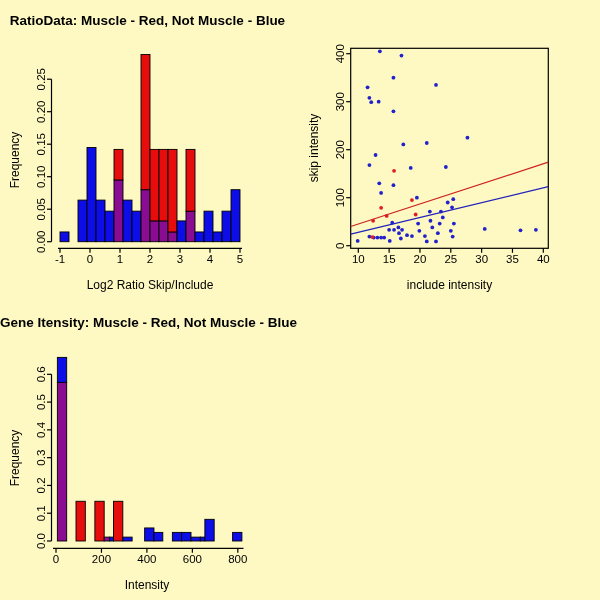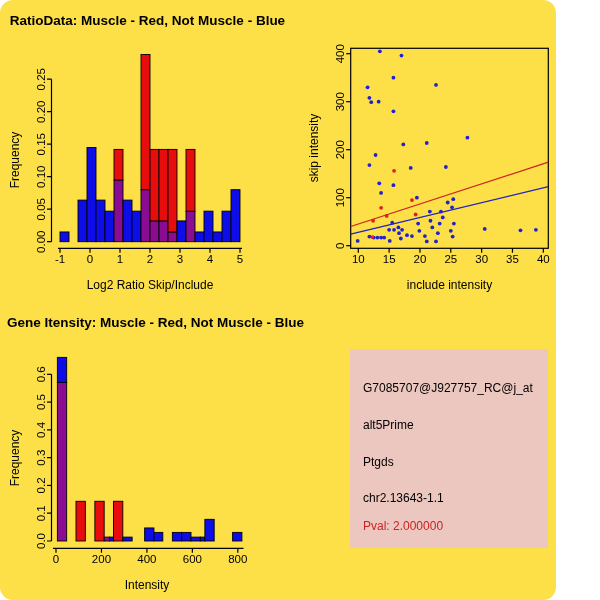--- a/index.html
+++ b/index.html
@@ -1,17 +1,17 @@
 <!DOCTYPE html>
 <html><head>
 <meta charset="utf-8">
 <style>
   html,body{margin:0;padding:0;background:#ffffff;}
-  #figure{position:relative;width:556px;height:600px;background:#fde047;overflow:hidden;
-          font-family:"Liberation Sans",sans-serif;border-radius:13px;}
+  #figure{position:relative;width:600px;height:600px;background:#fef9c3;overflow:hidden;
+          font-family:"Liberation Sans",sans-serif;}
   .chart-title{position:absolute;font-weight:bold;font-size:13.5px;color:#000;
                text-align:center;white-space:nowrap;}
   svg{position:absolute;}
   svg text{font-family:"Liberation Sans",sans-serif;fill:#000;}
   .info-panel{position:absolute;left:350px;top:349px;width:198px;height:199px;}
   .info-line{position:absolute;left:13px;font-size:12px;white-space:nowrap;}
 </style>
 </head>
 <body>
 
@@ -179,21 +179,21 @@
         <circle cx="94.06685999999999" cy="170.82" r="1.9" fill="#E02020"></circle>
         <circle cx="81.11679" cy="207.77999999999997" r="1.9" fill="#E02020"></circle>
         <circle cx="111.95029" cy="200.1" r="1.9" fill="#E02020"></circle>
         <circle cx="115.65030999999999" cy="214.5" r="1.9" fill="#E02020"></circle>
         <circle cx="86.66682" cy="215.94" r="1.9" fill="#E02020"></circle>
         <circle cx="73.10007999999999" cy="220.73999999999998" r="1.9" fill="#E02020"></circle>
         <circle cx="72.48341" cy="237.06" r="1.9" fill="#E02020"></circle>
       </g>
     </svg>
 
-  <div class="chart-title" style="left:0px;top:315px;width:295px;margin-left:7px;">Gene Itensity: Muscle - Red, Not Muscle - Blue</div>
+  <div class="chart-title" style="left:0px;top:315px;width:295px;">Gene Itensity: Muscle - Red, Not Muscle - Blue</div>
   <svg id="svg-gene_hist" width="300" height="300" style="left:0;top:300px;">
       <g>
         <rect x="57.36362" y="82.37620000000001" width="9.318070000000006" height="158.6238" fill="#8A0C92" stroke="#000" stroke-width="0.9"></rect>
         <rect x="57.36362" y="57.374200000000016" width="9.318070000000006" height="25.002" fill="#0D0DE8" stroke="#000" stroke-width="0.9"></rect>
         <rect x="75.99976" y="201.2746" width="9.318070000000006" height="39.7254" fill="#E80D0D" stroke="#000" stroke-width="0.9"></rect>
         <rect x="94.86317" y="201.2746" width="9.318070000000006" height="39.7254" fill="#E80D0D" stroke="#000" stroke-width="0.9"></rect>
         <rect x="104.18124" y="237.1108" width="5.45447999999999" height="3.8892" fill="#8A0C92" stroke="#000" stroke-width="0.9"></rect>
         <rect x="109.63571999999999" y="237.1108" width="3.8635900000000163" height="3.8892" fill="#0D0DE8" stroke="#000" stroke-width="0.9"></rect>
         <rect x="113.49931000000001" y="201.2746" width="9.318069999999992" height="39.7254" fill="#E80D0D" stroke="#000" stroke-width="0.9"></rect>
         <rect x="122.81738" y="237.1108" width="9.318069999999992" height="3.8892" fill="#0D0DE8" stroke="#000" stroke-width="0.9"></rect>
@@ -233,21 +233,14 @@
         <text x="146.90800000000002" y="262.5" font-size="11.5" text-anchor="middle">400</text>
         <line x1="192.362" y1="248.3" x2="192.362" y2="252.8" stroke="#000" stroke-width="1.2"></line>
         <text x="192.362" y="262.5" font-size="11.5" text-anchor="middle">600</text>
         <line x1="237.816" y1="248.3" x2="237.816" y2="252.8" stroke="#000" stroke-width="1.2"></line>
         <text x="237.816" y="262.5" font-size="11.5" text-anchor="middle">800</text>
       </g>
       <text x="147" y="289" font-size="12" text-anchor="middle">Intensity</text>
       <text font-size="12" text-anchor="middle" dominant-baseline="central" transform="translate(15 158) rotate(-90)">Frequency</text>
     </svg>
 
-  <div class="info-panel" style="background: rgb(236, 199, 191);">
-    <div class="info-line" style="top: 32px; color: rgb(0, 0, 0);">G7085707@J927757_RC@j_at</div>
-    <div class="info-line" style="top: 69px; color: rgb(0, 0, 0);">alt5Prime</div>
-    <div class="info-line" style="top: 106px; color: rgb(0, 0, 0);">Ptgds</div>
-    <div class="info-line" style="top: 142px; color: rgb(0, 0, 0);">chr2.13643-1.1</div>
-    <div class="info-line" style="top: 170px; color: rgb(204, 34, 34);">Pval: 2.000000</div>
-  </div>
 
 </div>
 
 </body></html>

